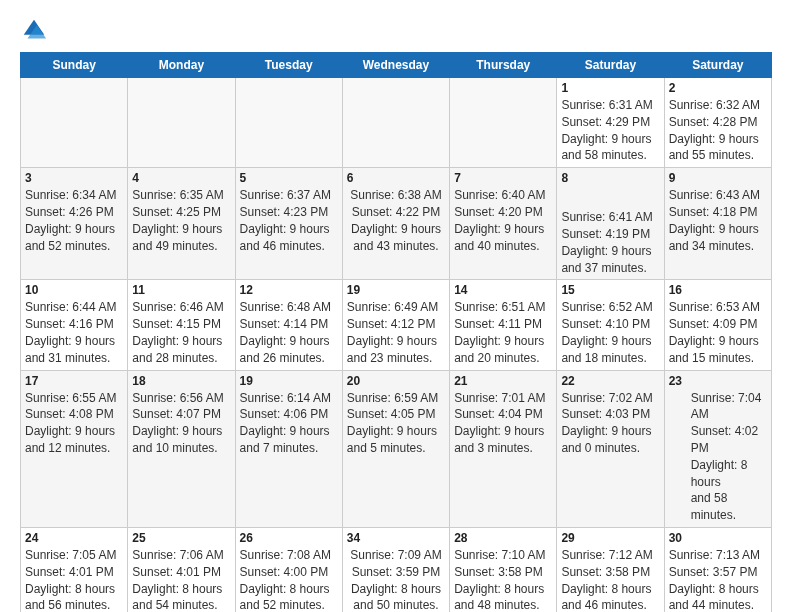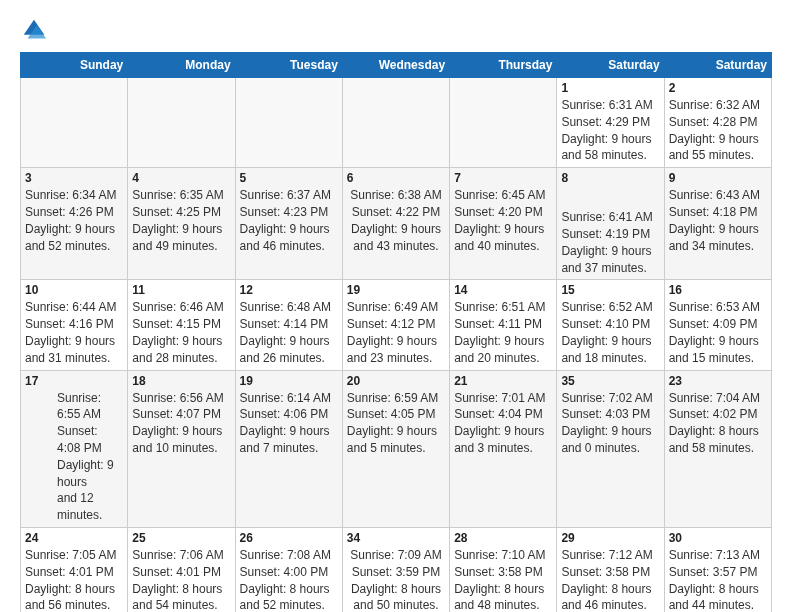--- a/index.html
+++ b/index.html
@@ -56,21 +56,21 @@
       border-collapse: collapse;
       margin-top: 6px;
       table-layout: fixed;
     }
     .calendar th {
       background-color: #1a6db5;
       color: #fff;
       font-size: 12px;
       font-weight: bold;
       padding: 5px 4px;
-      text-align: right;
+      text-align: center;
       border: 1px solid #1a6db5;
     }
     .calendar td {
       border: 1px solid #ccc;
       vertical-align: top;
       padding: 3px 4px;
       font-size: 10px;
       color: #333;
       height: 80px;
       background: #fff;
@@ -175,21 +175,21 @@
           </td>
           <td>
             <span class="day-num">6</span>
             <div class="day-info" style="white-space: pre-line; text-align: center;">Sunrise: 6:38 AM
 Sunset: 4:22 PM
 Daylight: 9 hours
 and 43 minutes.</div>
           </td>
           <td>
             <span class="day-num">7</span>
-            <div class="day-info" style="white-space: pre-line;">Sunrise: 6:45 AM
+            <div class="day-info" style="white-space: pre-line;">Sunrise: 6:40 AM
 Sunset: 4:20 PM
 Daylight: 9 hours
 and 40 minutes.</div>
           </td>
           <td>
             <span class="day-num">8</span>
             <div class="day-info" style="white-space: pre-line; margin-top: 24px;">Sunrise: 6:41 AM
 Sunset: 4:19 PM
 Daylight: 9 hours
 and 37 minutes.</div>
@@ -249,21 +249,21 @@
             <span class="day-num">16</span>
             <div class="day-info" style="white-space: pre-line;">Sunrise: 6:53 AM
 Sunset: 4:09 PM
 Daylight: 9 hours
 and 15 minutes.</div>
           </td>
         </tr>
         <tr>
           <td>
             <span class="day-num">17</span>
-            <div class="day-info" style="white-space: pre-line; margin-left: 32px;">Sunrise: 6:55 AM
+            <div class="day-info" style="white-space: pre-line;">Sunrise: 6:55 AM
 Sunset: 4:08 PM
 Daylight: 9 hours
 and 12 minutes.</div>
           </td>
           <td>
             <span class="day-num">18</span>
             <div class="day-info" style="white-space: pre-line;">Sunrise: 6:56 AM
 Sunset: 4:07 PM
 Daylight: 9 hours
 and 10 minutes.</div>
@@ -283,29 +283,29 @@
 and 5 minutes.</div>
           </td>
           <td>
             <span class="day-num">21</span>
             <div class="day-info" style="white-space: pre-line;">Sunrise: 7:01 AM
 Sunset: 4:04 PM
 Daylight: 9 hours
 and 3 minutes.</div>
           </td>
           <td>
-            <span class="day-num">35</span>
+            <span class="day-num">22</span>
             <div class="day-info" style="white-space: pre-line;">Sunrise: 7:02 AM
 Sunset: 4:03 PM
 Daylight: 9 hours
 and 0 minutes.</div>
           </td>
           <td>
             <span class="day-num">23</span>
-            <div class="day-info" style="white-space: pre-line;">Sunrise: 7:04 AM
+            <div class="day-info" style="white-space: pre-line; margin-left: 22px;">Sunrise: 7:04 AM
 Sunset: 4:02 PM
 Daylight: 8 hours
 and 58 minutes.</div>
           </td>
         </tr>
         <tr>
           <td>
             <span class="day-num">24</span>
             <div class="day-info" style="white-space: pre-line;">Sunrise: 7:05 AM
 Sunset: 4:01 PM

